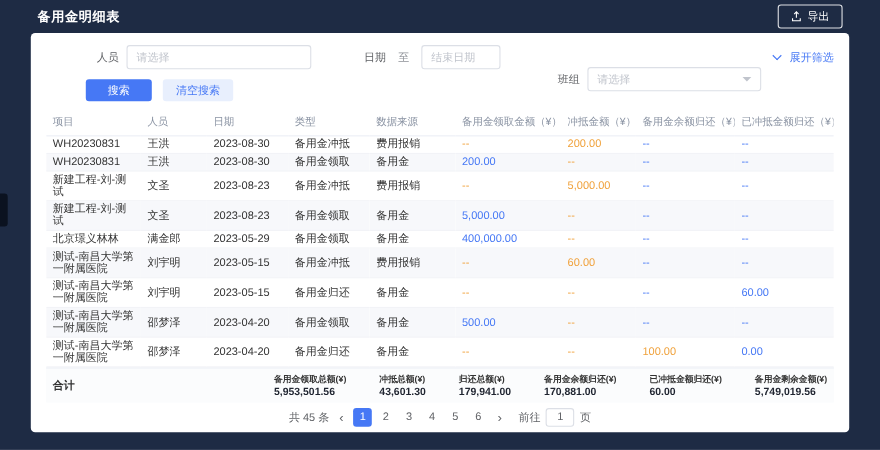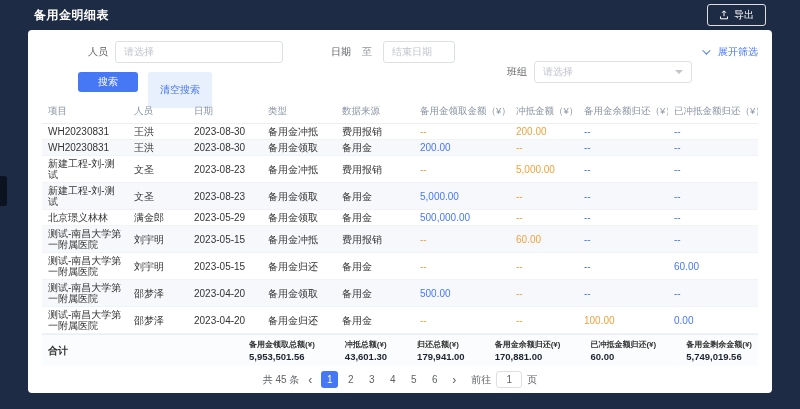--- a/index.html
+++ b/index.html
@@ -27,21 +27,21 @@
   .w-person { width:168px; }
   .w-date { width:72px; }
   .w-team { width:158px; justify-content:space-between; cursor:pointer; }
   .to-sep { color:#909399; margin:0 4px; }
   .caret { width:0; height:0; border-left:4px solid transparent; border-right:4px solid transparent; border-top:4px solid #c0c4cc; }
   .expand-link { margin-left:auto; display:flex; align-items:center; gap:10px; color:#4678f5; font-size:10px; cursor:pointer; }
   .chev-down { width:6px; height:6px; border-right:1.5px solid #4678f5; border-bottom:1.5px solid #4678f5; transform:rotate(45deg) translateY(-2px); }
   
   .btn-row { height:20px; margin:0 0 8px 36px; display:flex; gap:10px; }
   .btn-primary { background:#4678f5; color:#fff; border:none; border-radius:3px; font-size:10px; padding:0 20px; height:20px; cursor:pointer; font-family:inherit; }
-  .btn-light { background:#e8effd; color:#4678f5; border:none; border-radius:3px; font-size:10px; padding:0 12px; height:36px; cursor:pointer; font-family:inherit; }
+  .btn-light { background:#e8effd; color:#4678f5; border:none; border-radius:3px; font-size:10px; padding:0 12px; height:20px; cursor:pointer; font-family:inherit; }
   
   .table-wrap { flex:1; overflow:hidden; }
   table { width:100%; border-collapse:collapse; table-layout:fixed; font-size:10px; color:#333; }
   th { font-weight:normal; color:#8a93a3; text-align:left; padding:5px 6px; border-bottom:1px solid #ebeef5; white-space:nowrap; overflow:hidden; font-size:9.5px; }
   td { padding:2px 6px; border-bottom:1px solid #f2f3f7; line-height:11px; vertical-align:middle; overflow:hidden; }
   td.wrap { word-break:break-all; }
   tbody tr:nth-child(even) { background:#f7f8fb; }
   .amt.blue { color:#4678f5; }
   .amt.orange { color:#f0a23c; }
   
@@ -180,21 +180,21 @@
             <td class="amt orange">--</td>
             <td class="amt blue">--</td>
             <td class="amt blue">--</td>
           </tr>
           <tr>
             <td class="wrap">北京璟义林林</td>
             <td>满金郎</td>
             <td>2023-05-29</td>
             <td>备用金领取</td>
             <td>备用金</td>
-            <td class="amt blue">500,000.00</td>
+            <td class="amt blue">400,000.00</td>
             <td class="amt orange">--</td>
             <td class="amt blue">--</td>
             <td class="amt blue">--</td>
           </tr>
           <tr>
             <td class="wrap">测试-南昌大学第一附属医院</td>
             <td>刘宇明</td>
             <td>2023-05-15</td>
             <td>备用金冲抵</td>
             <td>费用报销</td>

